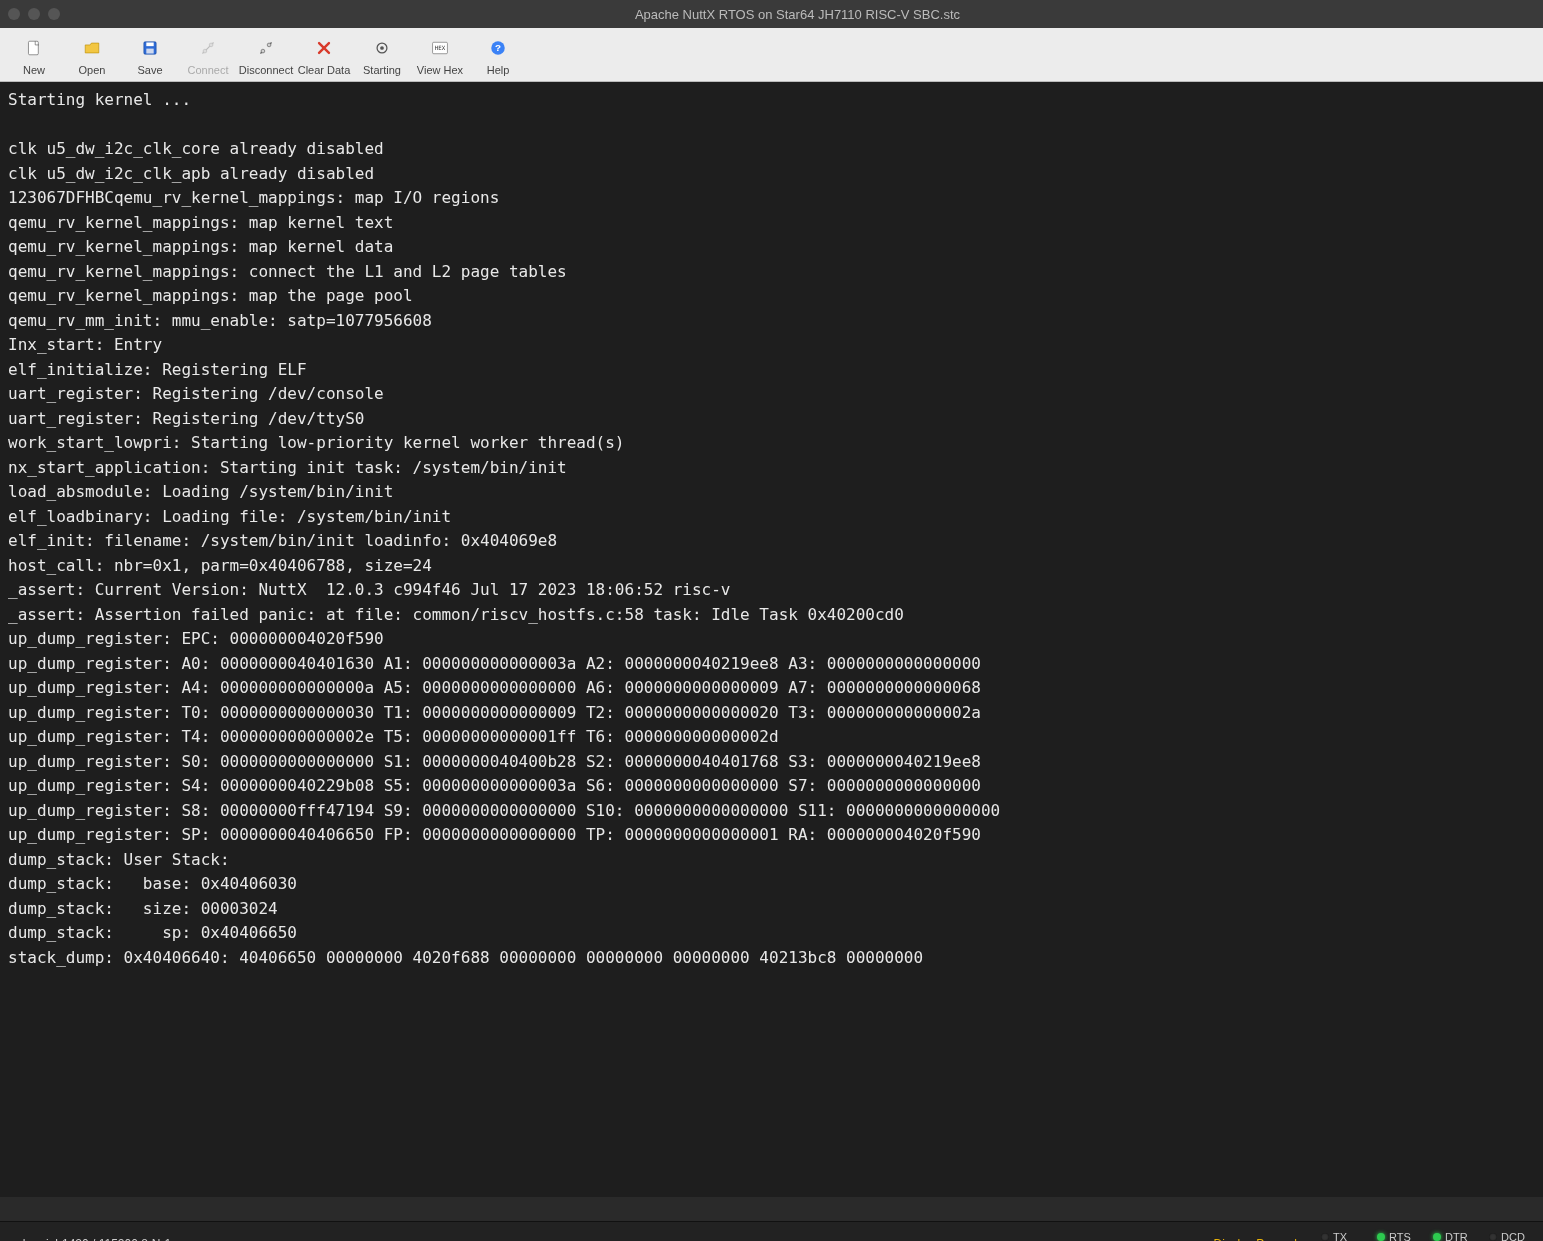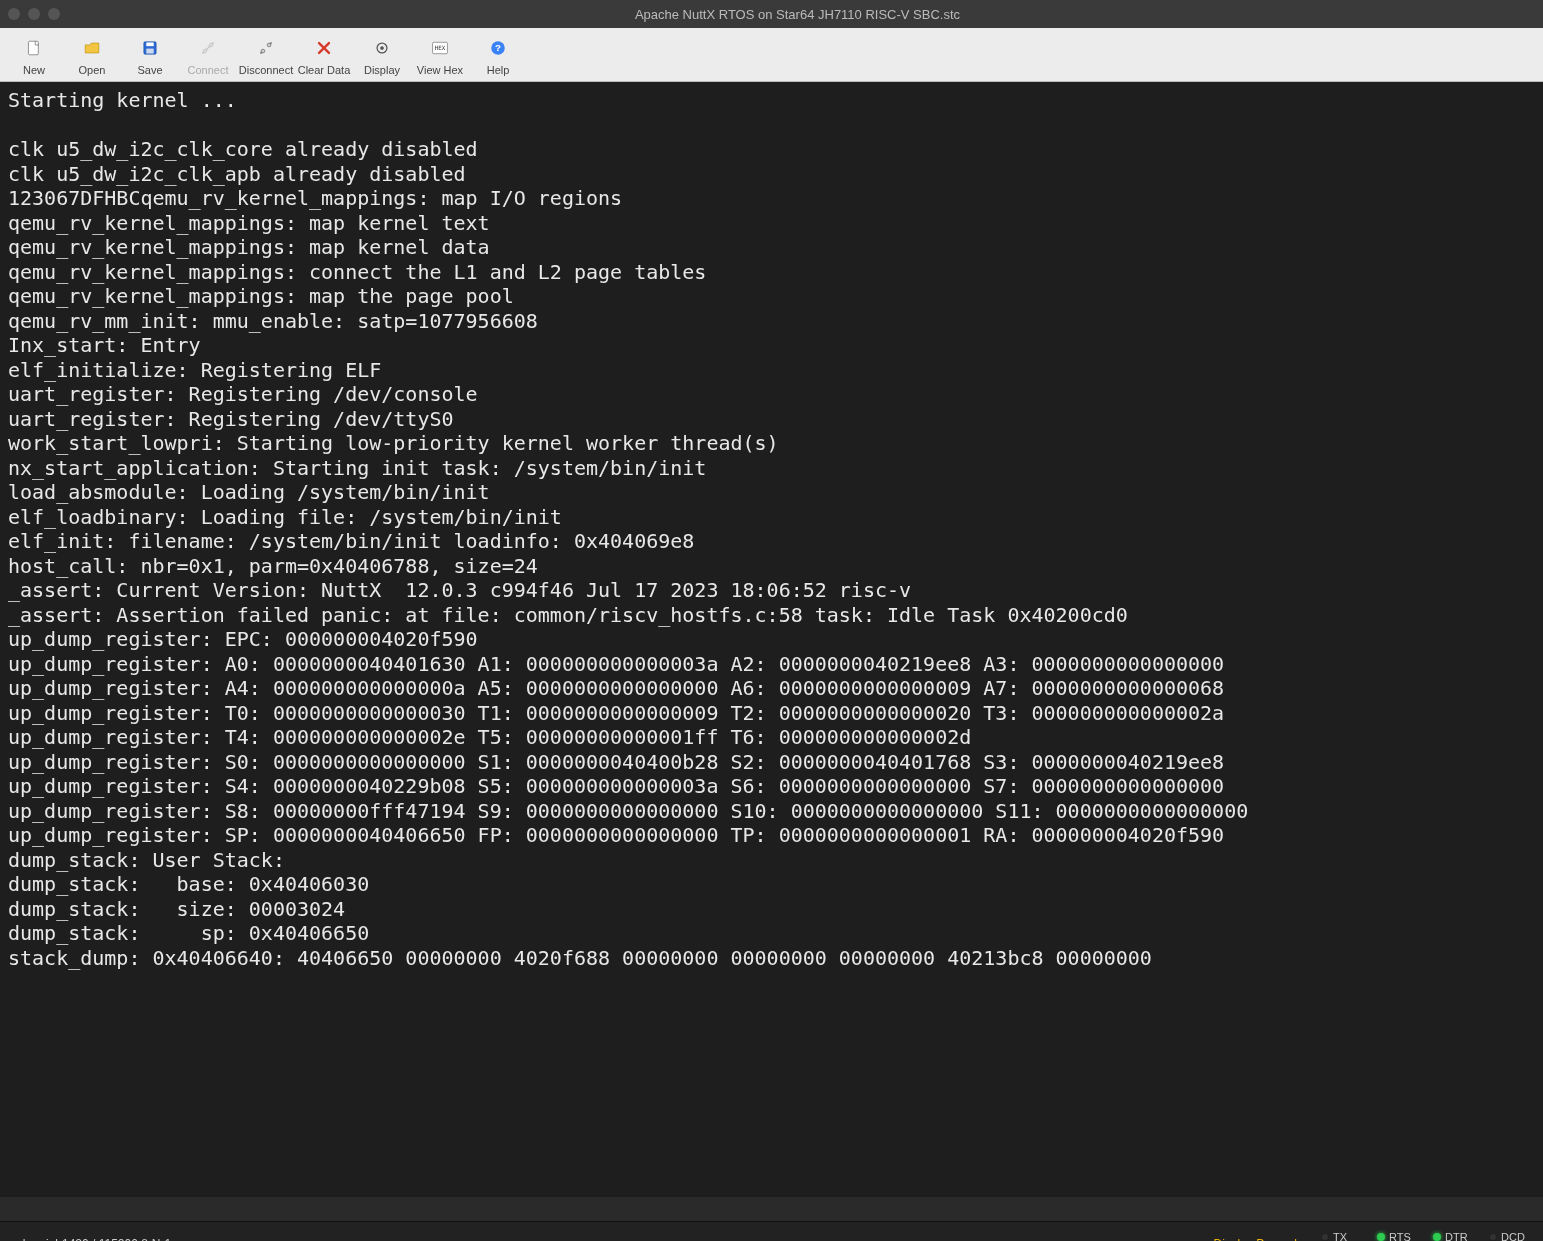--- a/index.html
+++ b/index.html
@@ -6,21 +6,21 @@
     body { font-family: -apple-system, BlinkMacSystemFont, sans-serif; background:#2a2a2a; overflow:hidden; width:1543px; height:1241px; }
     .titlebar { height:28px; background:#3a3a3a; display:flex; align-items:center; padding:0 8px; color:#bbb; font-size:13px; }
     .traffic-lights { display:flex; gap:8px; }
     .traffic-light { width:12px; height:12px; border-radius:50%; background:#555; }
     .titlebar-title { flex:1; text-align:center; font-weight:500; }
     .toolbar { height:54px; background:#ececec; display:flex; align-items:center; padding:0 6px; gap:2px; border-bottom:1px solid #bbb; }
     .tool { display:flex; flex-direction:column; align-items:center; justify-content:center; width:56px; height:50px; cursor:pointer; font-size:11px; color:#444; }
     .tool.disabled { color:#aaa; cursor:default; }
     .tool-icon { width:16px; height:28px; margin-bottom:2px; display:flex; align-items:center; justify-content:center; }
     .terminal-wrap { position:relative; height:calc(1241px - 28px - 54px - 44px); background:#1e1e1e; }
-    .terminal { position:absolute; inset:0; overflow-y:auto; padding:6px 8px; color:#e8e8e8; font-family:"Menlo","Consolas",monospace; font-size:20px; line-height:24.5px; white-space:pre; }
+    .terminal { position:absolute; inset:0; overflow-y:auto; padding:6px 8px; color:#e8e8e8; font-family:"Menlo","Consolas",monospace; font-size:16px; line-height:24.5px; white-space:pre; }
     .terminal::-webkit-scrollbar { width:16px; }
     .terminal::-webkit-scrollbar-track { background:#2a2a2a; }
     .terminal::-webkit-scrollbar-thumb { background:#555; border-radius:8px; }
     .statusbar { height:44px; background:#222; display:flex; align-items:center; color:#ccc; font-size:12px; border-top:1px solid #111;margin-top:24px;}
     .statusbar-left { flex:1; display:flex; flex-direction:column; padding:4px 10px; gap:2px; }
     .status-paused { color:#eab308; padding:0 14px; }
     .leds { display:flex; flex-direction:column; padding:4px 10px; gap:2px; font-size:11px;justify-content:center;}
     .led-row { display:flex; gap:12px; }
     .led-item { display:flex; align-items:center; gap:4px; min-width:44px; }
     .led { width:8px; height:8px; border-radius:50%; background:#333; box-shadow:inset 0 0 2px #000; }
@@ -96,21 +96,21 @@
     </span>
     <span>Clear Data</span>
   </div>
   <div class="tool">
     <span class="tool-icon">
       <svg width="26" height="26" viewBox="0 0 26 26">
           <circle cx="13" cy="13" r="8" fill="none" stroke="#555" stroke-width="2"></circle>
           <circle cx="13" cy="13" r="3" fill="#555"></circle>
         </svg>
     </span>
-    <span>Display</span>
+    <span>Starting</span>
   </div>
   <div class="tool">
     <span class="tool-icon">
       <svg width="28" height="22" viewBox="0 0 28 22">
           <rect x="1" y="1" width="26" height="20" rx="2" fill="#fff" stroke="#555"></rect>
           <text x="14" y="15" font-size="10" font-family="monospace" text-anchor="middle" fill="#333">HEX</text>
         </svg>
     </span>
     <span>View Hex</span>
   </div>

